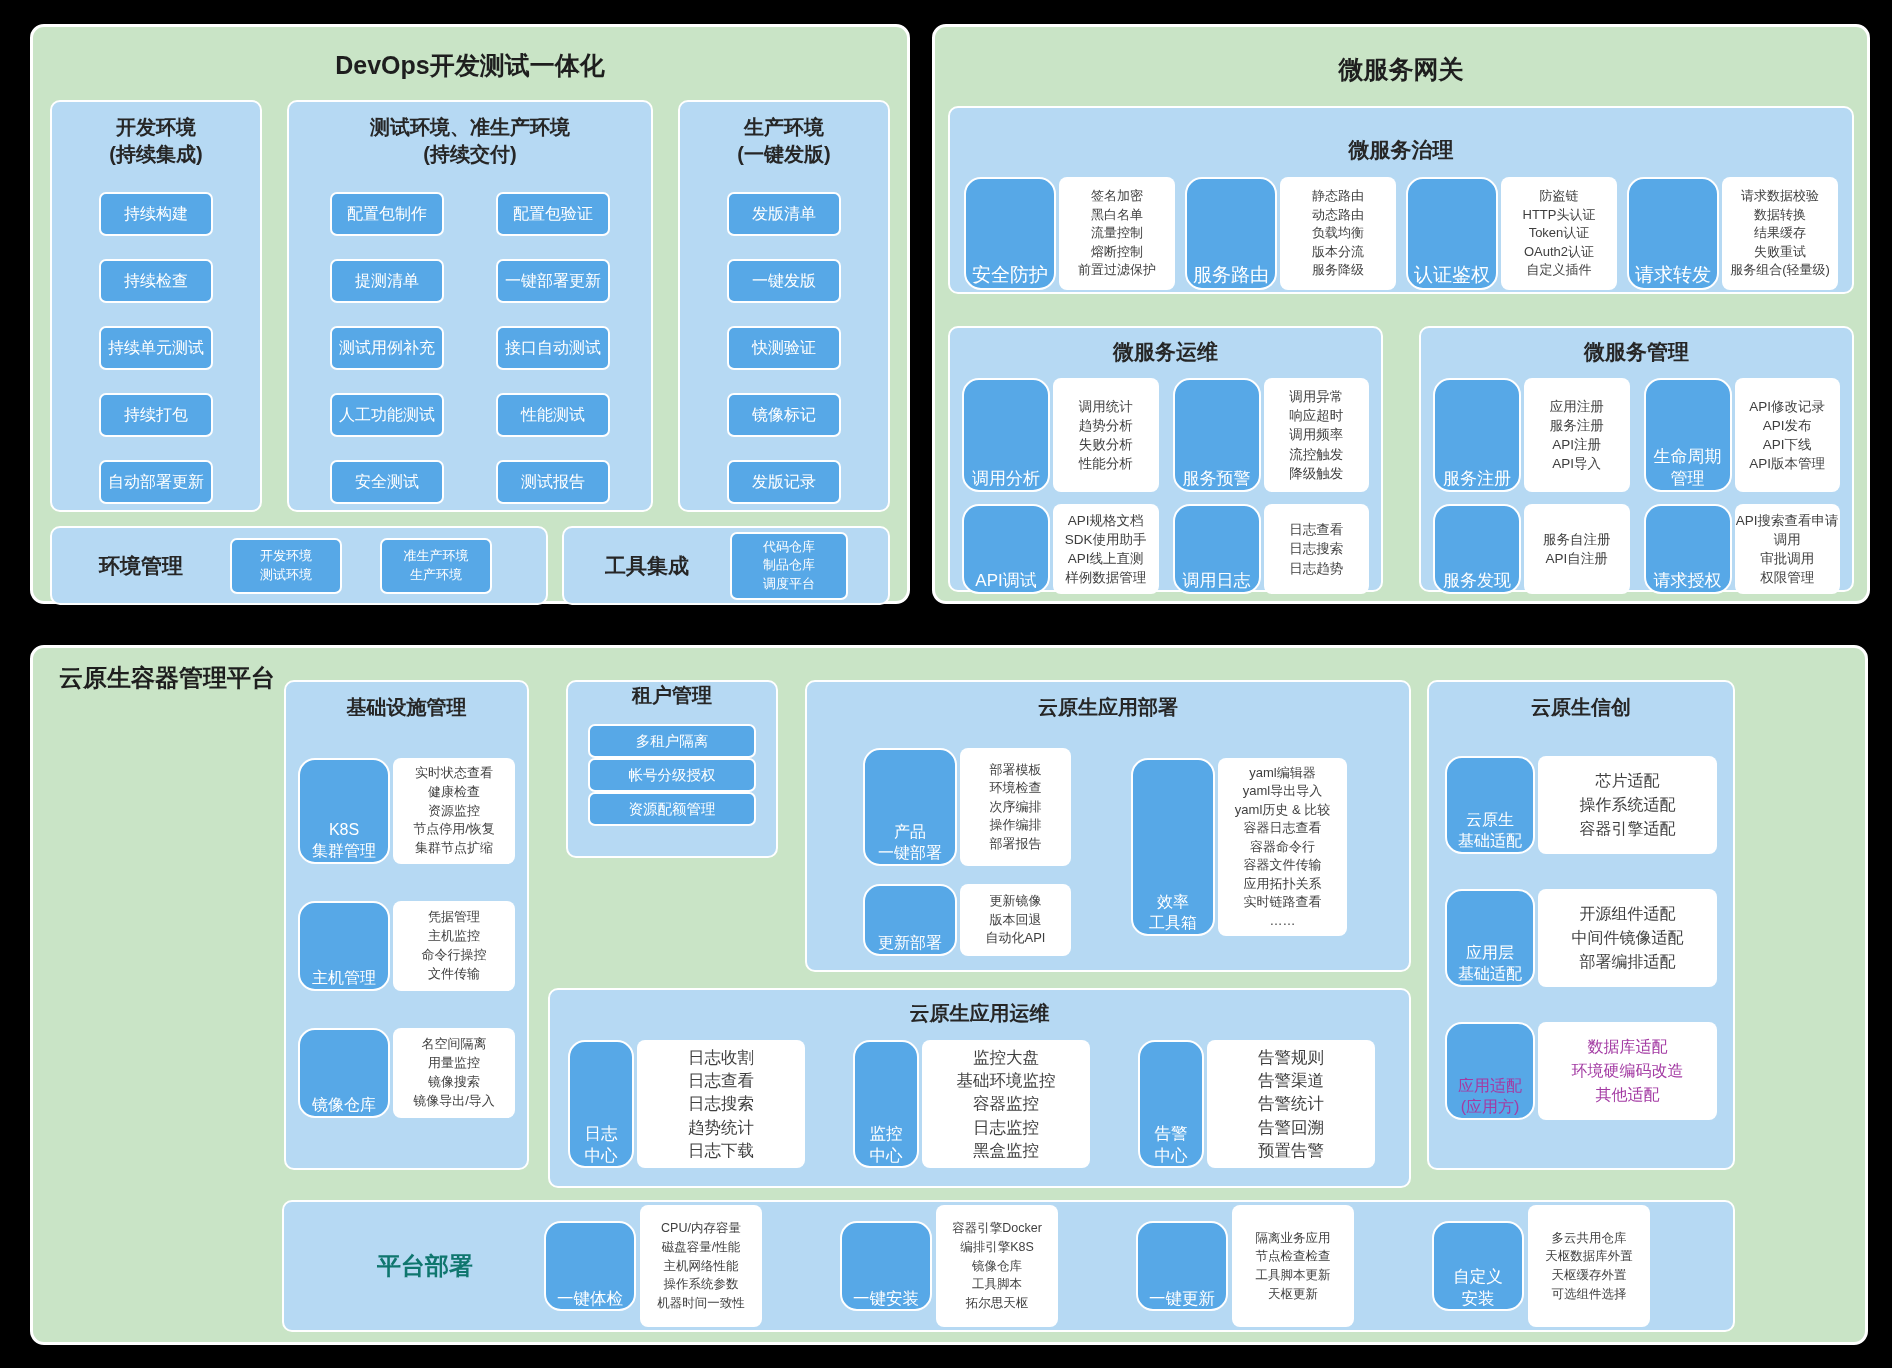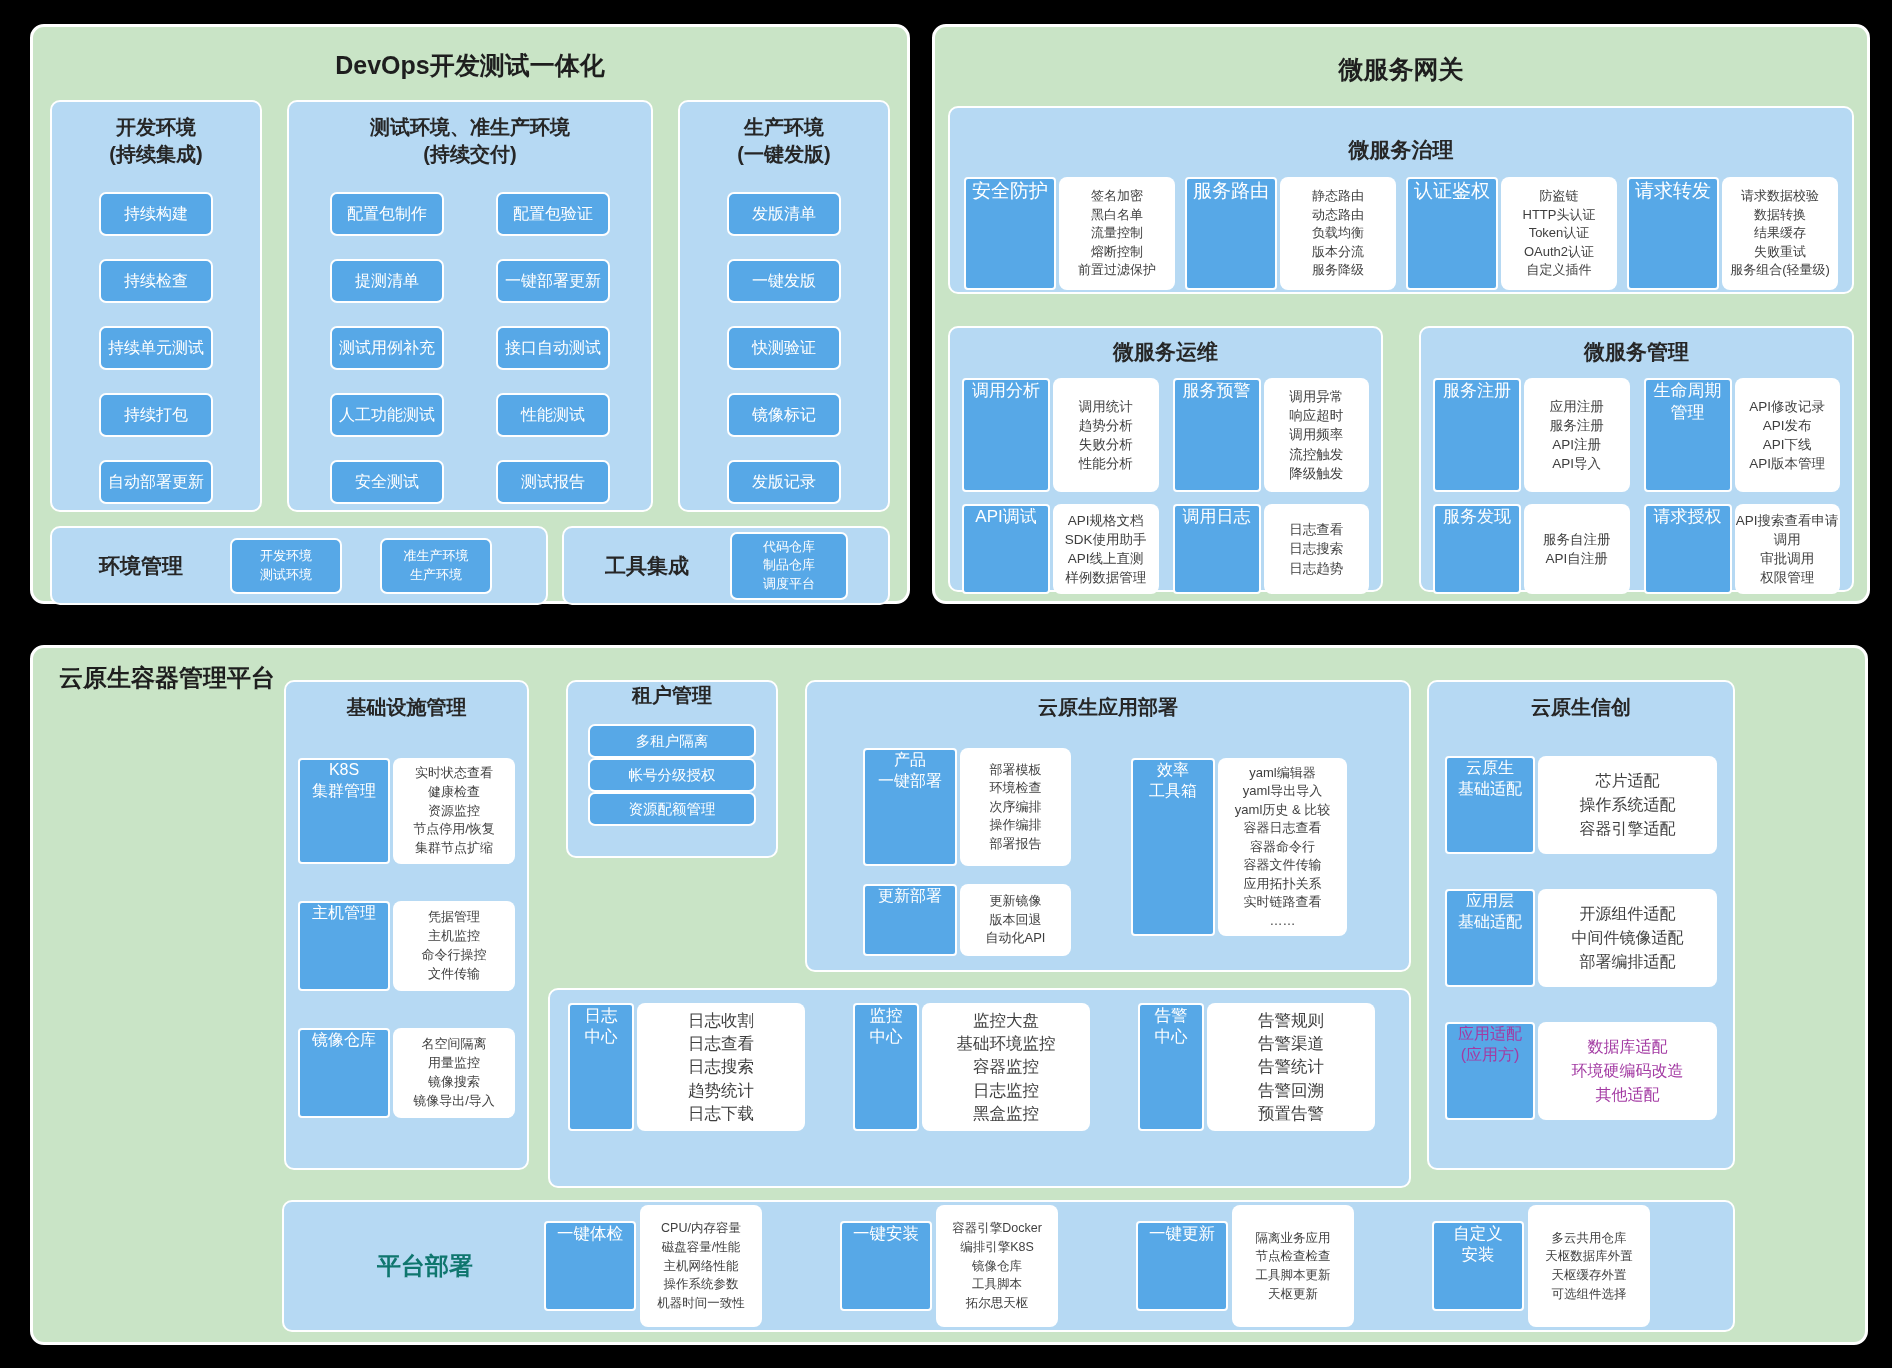--- a/index.html
+++ b/index.html
@@ -11,22 +11,22 @@
     --magenta:#a33ba3;
   }
   *{box-sizing:border-box;margin:0;padding:0}
   html,body{background:#000}
   body{font-family:"Liberation Sans","DejaVu Sans",sans-serif;color:var(--ink)}
   .stage{position:relative;width:1892px;height:1368px;background:#000;overflow:hidden}
 
   
   .panel{position:absolute;background:var(--green);border:3px solid #fff;border-radius:14px}
   .bluep{background:var(--lblue);border:2px solid #fff;border-radius:10px}
-  .bluebox{background:var(--blue);border:2px solid #fff;border-radius:4px;color:#fff;
-           display:flex;flex-direction:column;align-items:center;justify-content:flex-start;
+  .bluebox{background:var(--blue);border:2px solid #fff;border-radius:17px;color:#fff;
+           display:flex;flex-direction:column;align-items:center;justify-content:flex-end;
            text-align:center;line-height:1.3}
   .whitebox{background:#fff;border-radius:8px;display:flex;flex-direction:column;
             align-items:center;justify-content:center;text-align:center;color:var(--detail)}
   .h1{font-weight:bold;font-size:25px;text-align:center;color:#1e1e1e}
   .h2{font-weight:bold;font-size:21px;text-align:center;color:#262626}
   .group{display:flex;align-items:stretch;gap:3px}
 
   
   #devops{left:30px;top:24px;width:880px;height:580px}
   #devops .h1{margin-top:22px}
@@ -498,20 +498,21 @@
           <div class="whitebox">
               <div>数据库适配</div>
               <div>环境硬编码改造</div>
               <div>其他适配</div>
             </div>
         </div>
       </div>
     </div>
 
     <div class="bluep sub" id="appops">
+      <div class="h2">云原生应用运维</div>
       <div class="appops-row">
         <div class="group">
           <div class="bluebox">
               <div>日志</div>
               <div>中心</div>
             </div>
           <div class="whitebox">
               <div>日志收割</div>
               <div>日志查看</div>
               <div>日志搜索</div>

